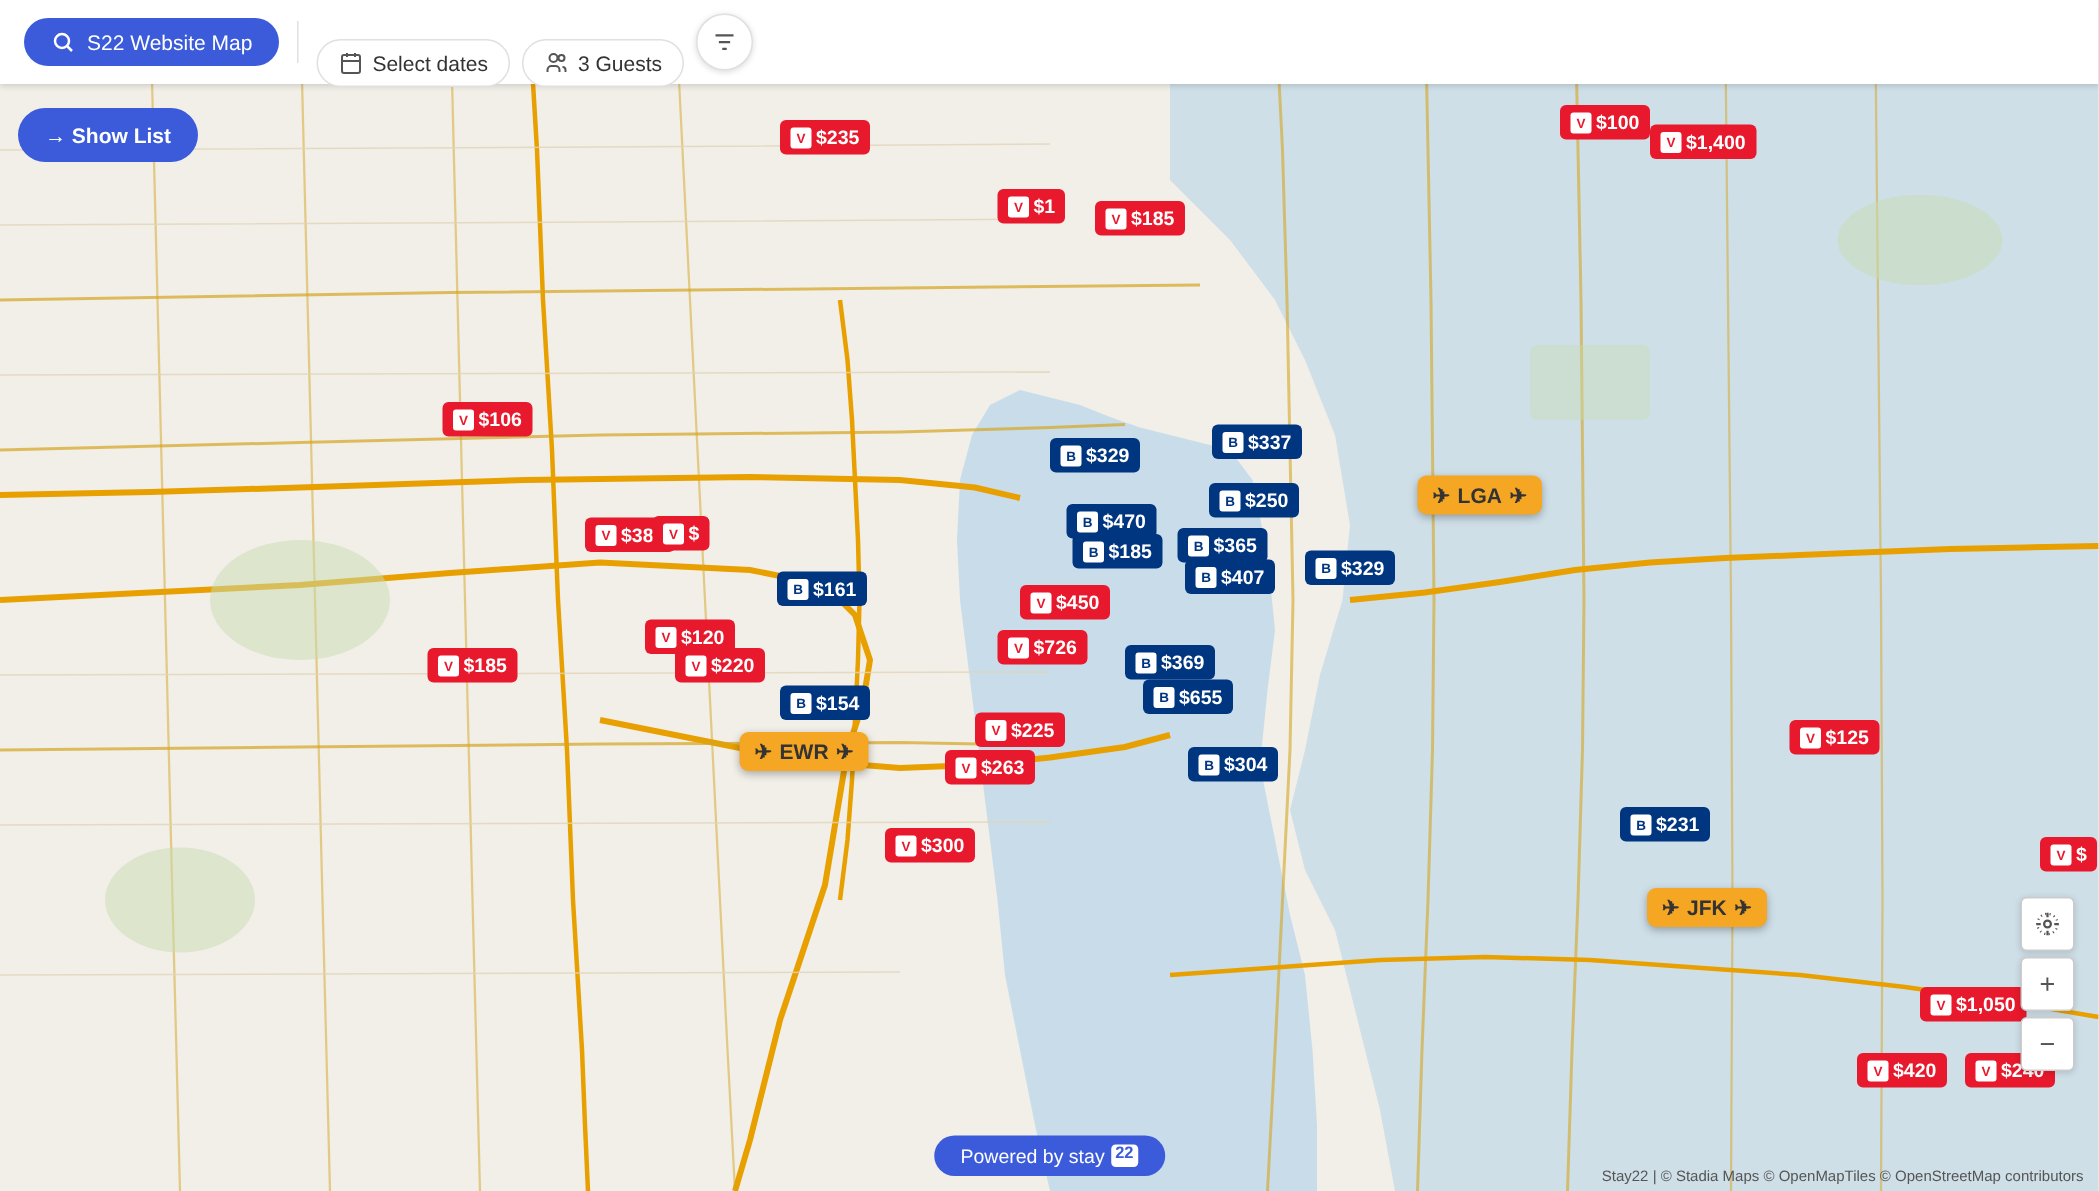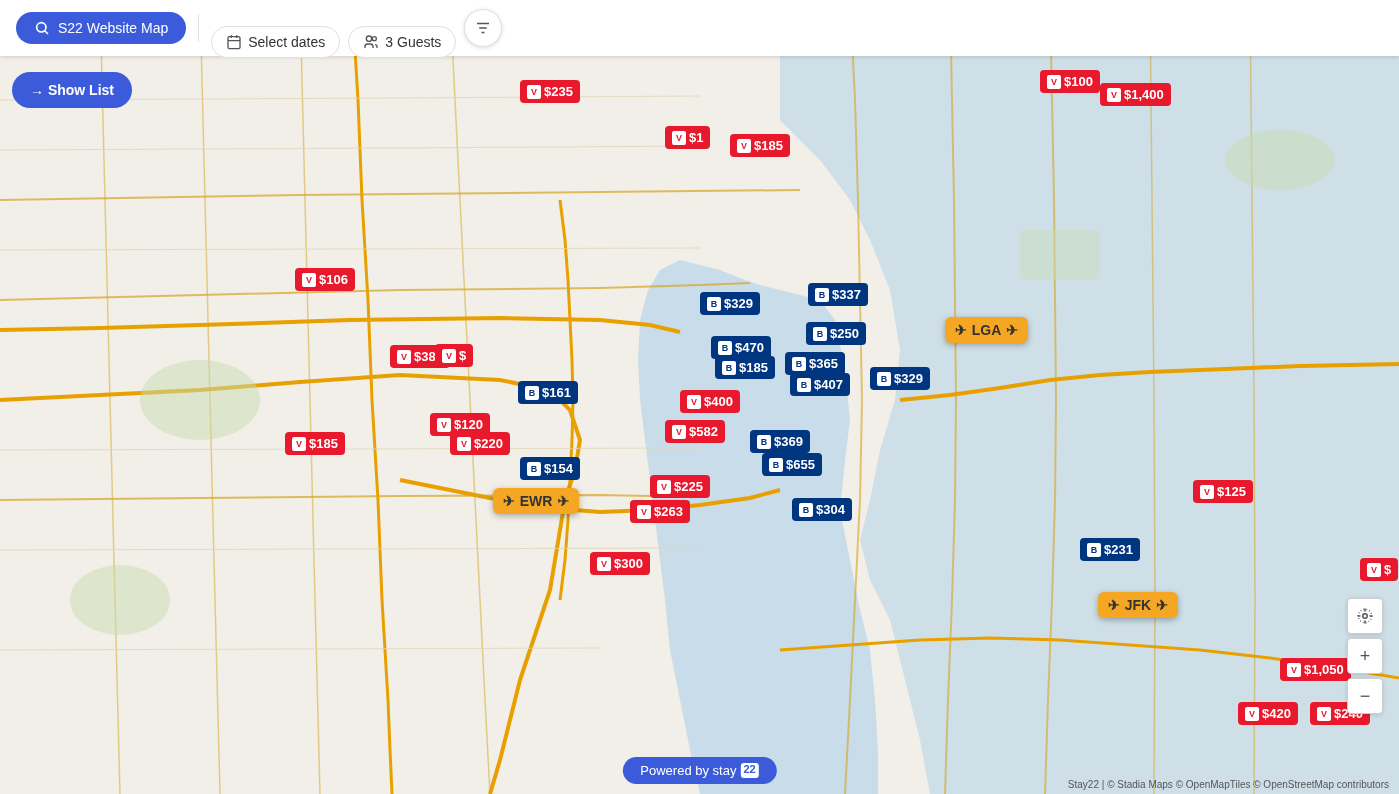--- a/index.html
+++ b/index.html
@@ -334,25 +334,25 @@
       <div class="price-marker marker-vrbo" style="top: 345px; left: 390px;">
         <span class="marker-icon" style="color: rgb(232, 25, 44);">V</span>
         <span>$387</span>
       </div>
       <div class="price-marker marker-vrbo" style="top: 344px; left: 435px;">
         <span class="marker-icon" style="color: rgb(232, 25, 44);">V</span>
         <span>$</span>
       </div>
       <div class="price-marker marker-vrbo" style="top: 390px; left: 680px;">
         <span class="marker-icon" style="color: rgb(232, 25, 44);">V</span>
-        <span>$400</span>
+        <span>$450</span>
       </div>
       <div class="price-marker marker-vrbo" style="top: 420px; left: 665px;">
         <span class="marker-icon" style="color: rgb(232, 25, 44);">V</span>
-        <span>$582</span>
+        <span>$726</span>
       </div>
       <div class="price-marker marker-vrbo" style="top: 432px; left: 285px;">
         <span class="marker-icon" style="color: rgb(232, 25, 44);">V</span>
         <span>$185</span>
       </div>
       <div class="price-marker marker-vrbo" style="top: 432px; left: 450px;">
         <span class="marker-icon" style="color: rgb(232, 25, 44);">V</span>
         <span>$220</span>
       </div>
       <div class="price-marker marker-vrbo" style="top: 413px; left: 430px;">

